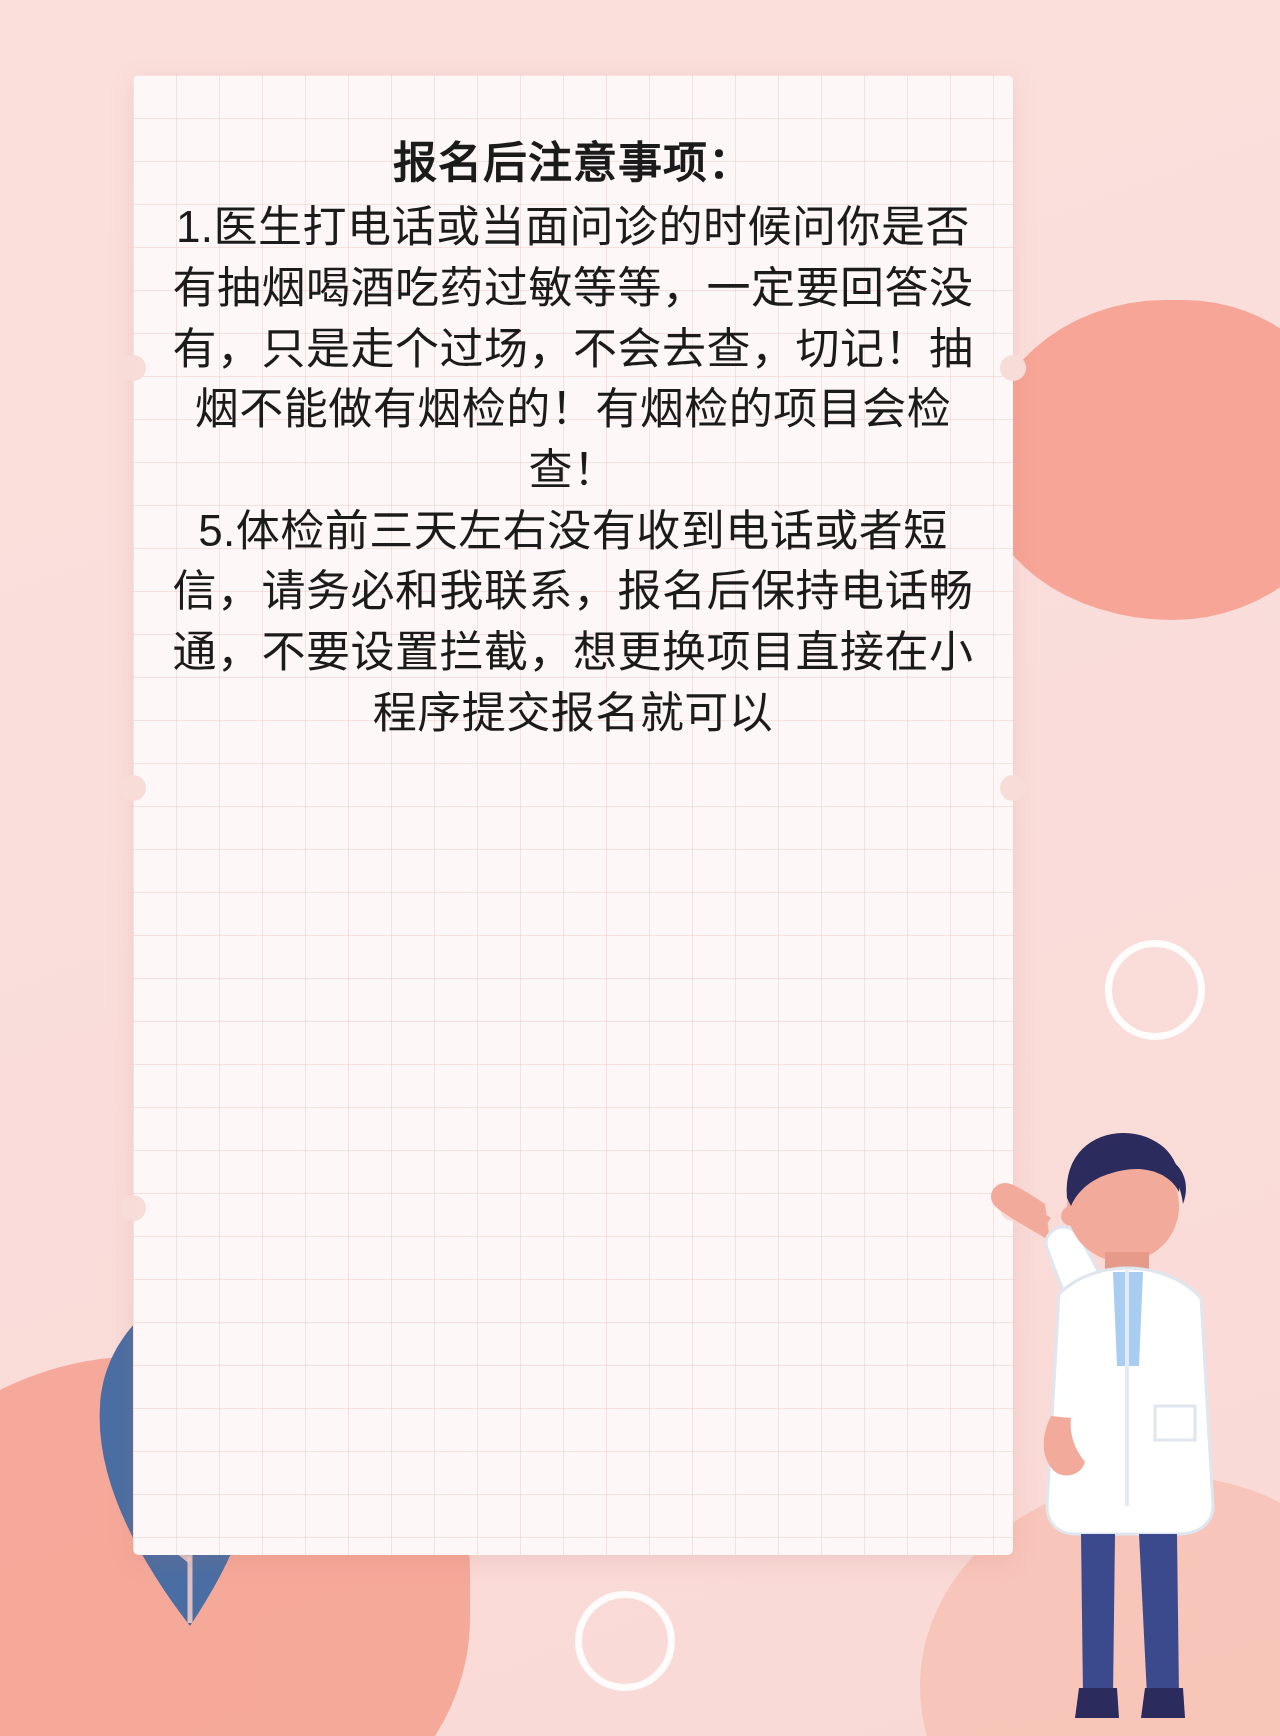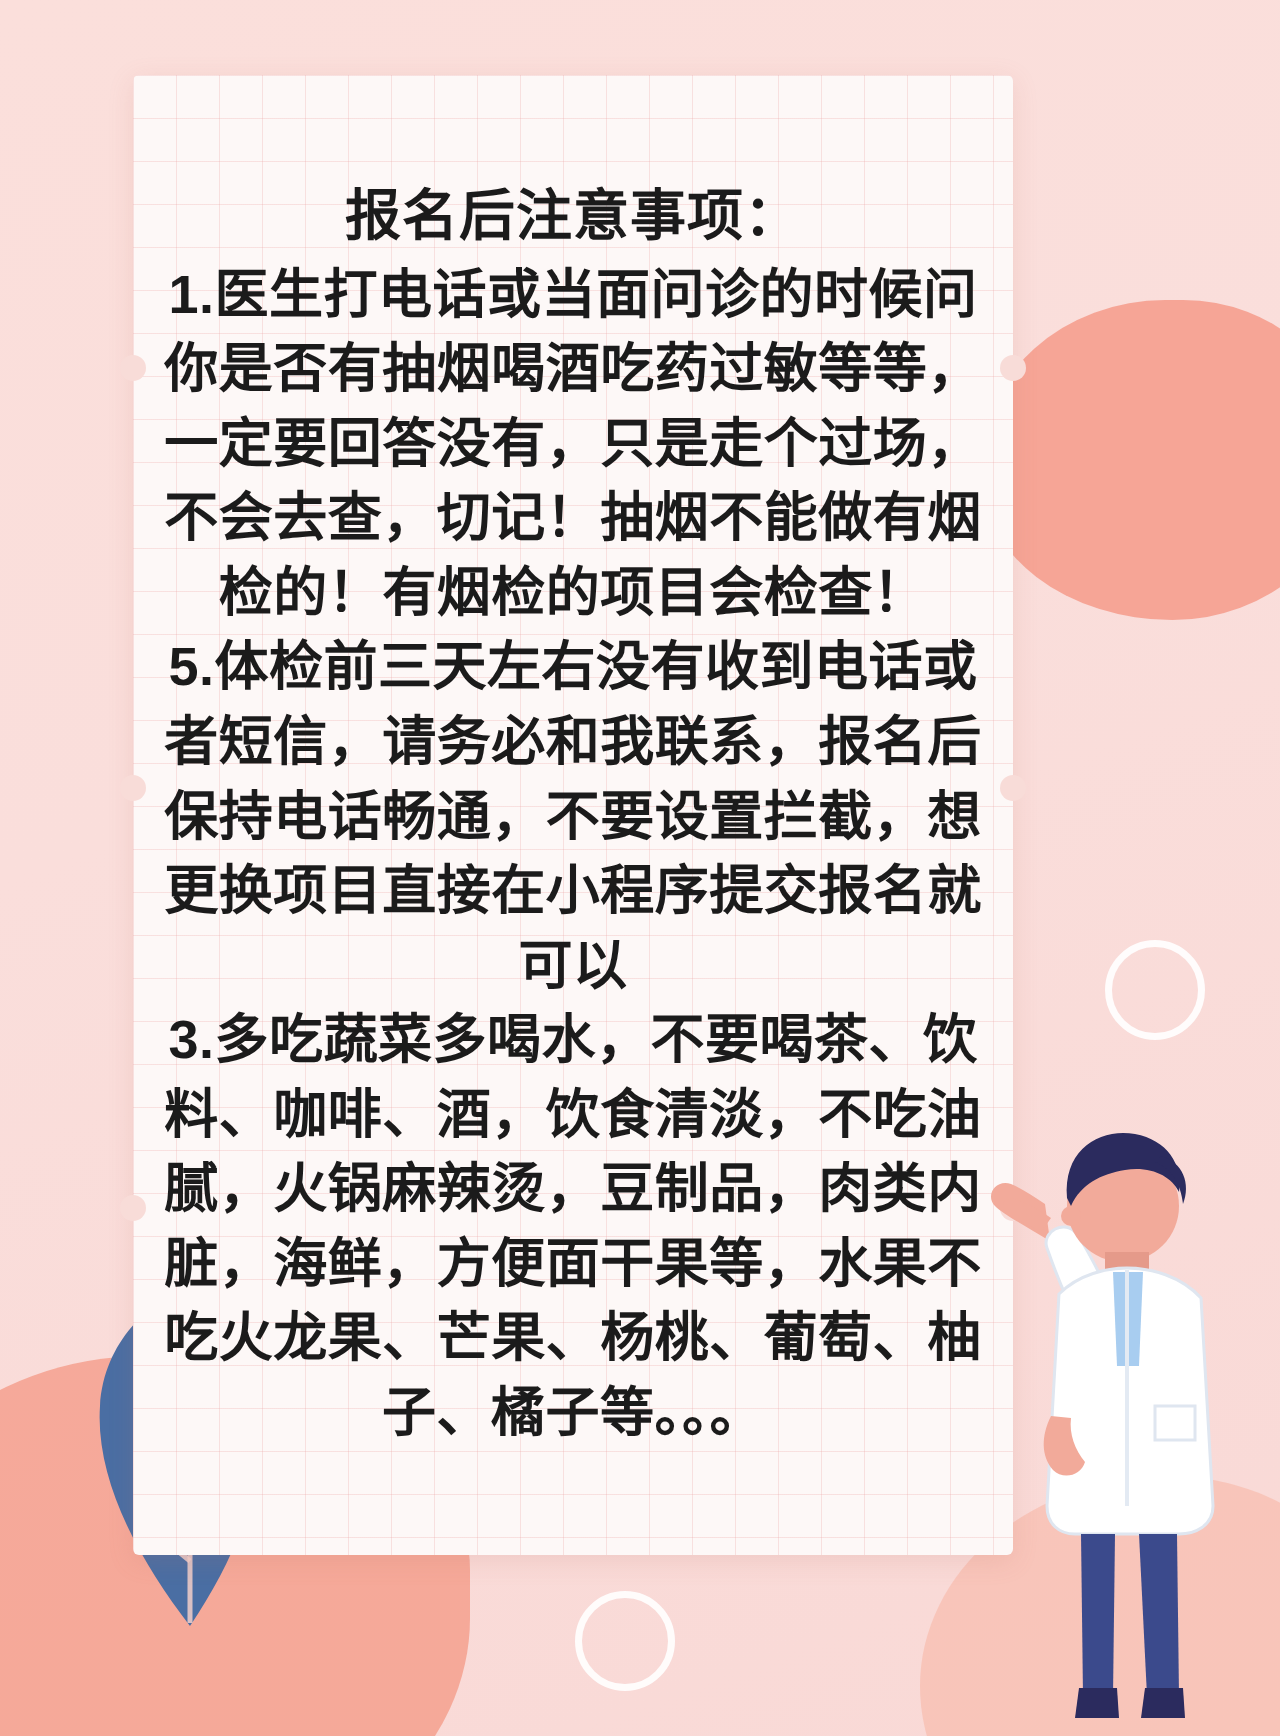--- a/index.html
+++ b/index.html
@@ -115,34 +115,33 @@
   .note-body {
     position: absolute;
     left: 0;
     right: 0;
     top: 60px;
     padding: 0 22px;
     text-align: center;
   }
 
   .note-title {
-    font-family: Liberation Sans, sans-serif;
-    font-size: 56px;
+    font-family: Liberation Serif, serif;
+    font-size: 44px;
     font-weight: 700;
     color: #1b1b1b;
     line-height: 1.32;
     letter-spacing: 1px;
     margin-bottom: 4px;
-    margin-top: 44px;
   }
 
   .note-para {
     font-family: "Liberation Sans", sans-serif;
-    font-size: 54px;
-    font-weight: 700;
+    font-size: 44px;
+    font-weight: 400;
     color: #1b1b1b;
     line-height: 1.38;
     letter-spacing: 0.5px;
     text-align: center;
     margin: 0;
     padding: 0 4px;
   }
 
   
   .doctor {
@@ -177,21 +176,20 @@
     <div class="notch l n2"></div>
     <div class="notch l n3"></div>
     <div class="notch r n1"></div>
     <div class="notch r n2"></div>
     <div class="notch r n3"></div>
 
     <div class="note-body">
       <div class="note-title">报名后注意事项：</div>
       <p class="note-para">1.医生打电话或当面问诊的时候问你是否有抽烟喝酒吃药过敏等等，一定要回答没有，只是走个过场，不会去查，切记！抽烟不能做有烟检的！有烟检的项目会检查！</p>
       <p class="note-para">5.体检前三天左右没有收到电话或者短信，请务必和我联系，报名后保持电话畅通，不要设置拦截，想更换项目直接在小程序提交报名就可以</p>
-      <p class="note-para">3.多吃蔬菜多喝水，不要喝茶、饮料、咖啡、酒，饮食清淡，不吃油腻，火锅麻辣烫，豆制品，肉类内脏，海鲜，方便面干果等，水果不吃火龙果、芒果、杨桃、葡萄、柚子、橘子等。。。</p>
     </div>
   </div>
 
   <div class="doctor">
     <svg width="290" height="700" viewBox="0 0 290 700" xmlns="http://www.w3.org/2000/svg">
 
       <path d="M95 205 C70 190 48 178 40 170 C30 160 40 143 56 148 C66 152 78 160 90 168 Z" fill="#f2aa9a"></path>
       <path d="M86 196 C70 188 58 182 52 178 C44 172 48 160 60 163 C70 166 84 174 96 182 Z" fill="#f2aa9a"></path>
 
       <path d="M150 330 C128 300 108 258 92 212 C86 196 110 182 122 198 C140 224 158 268 176 300 Z" fill="#ffffff" stroke="#dfe6f0" stroke-width="3"></path>

